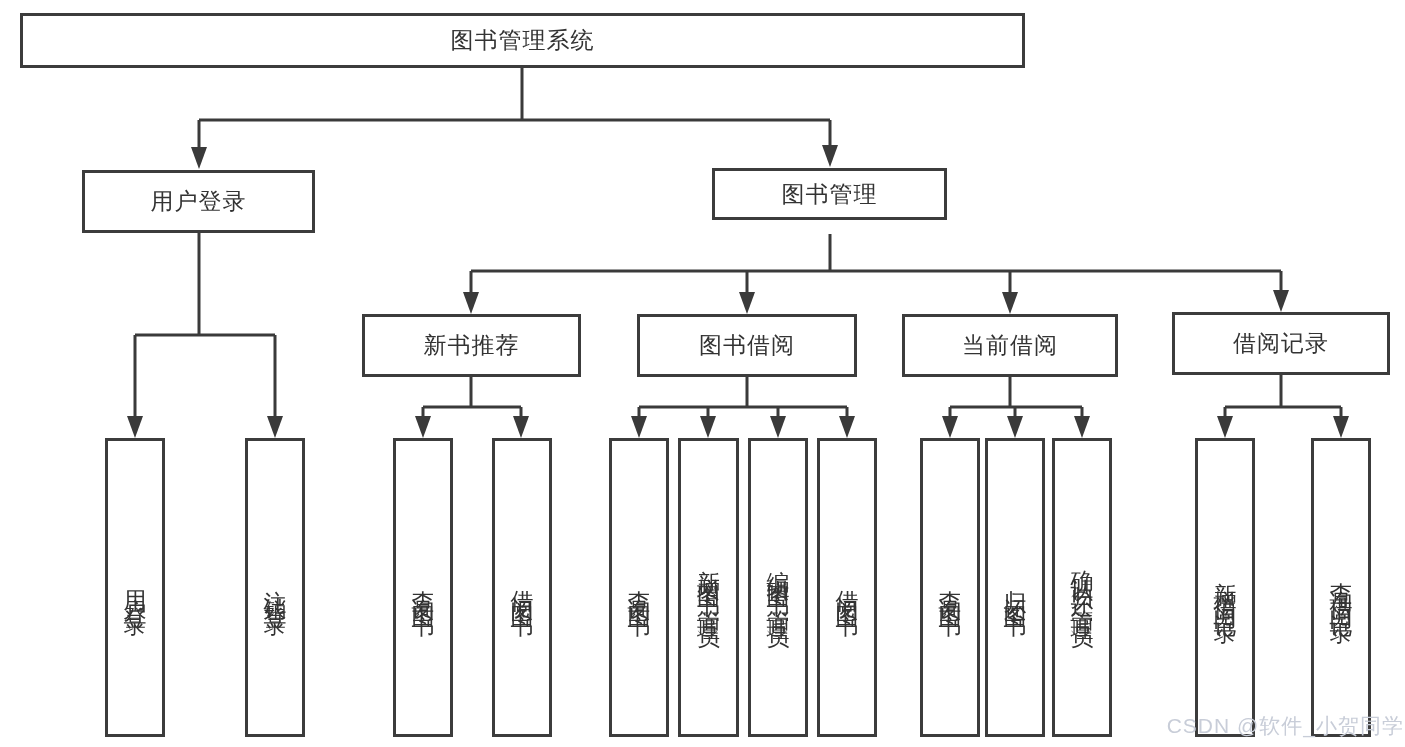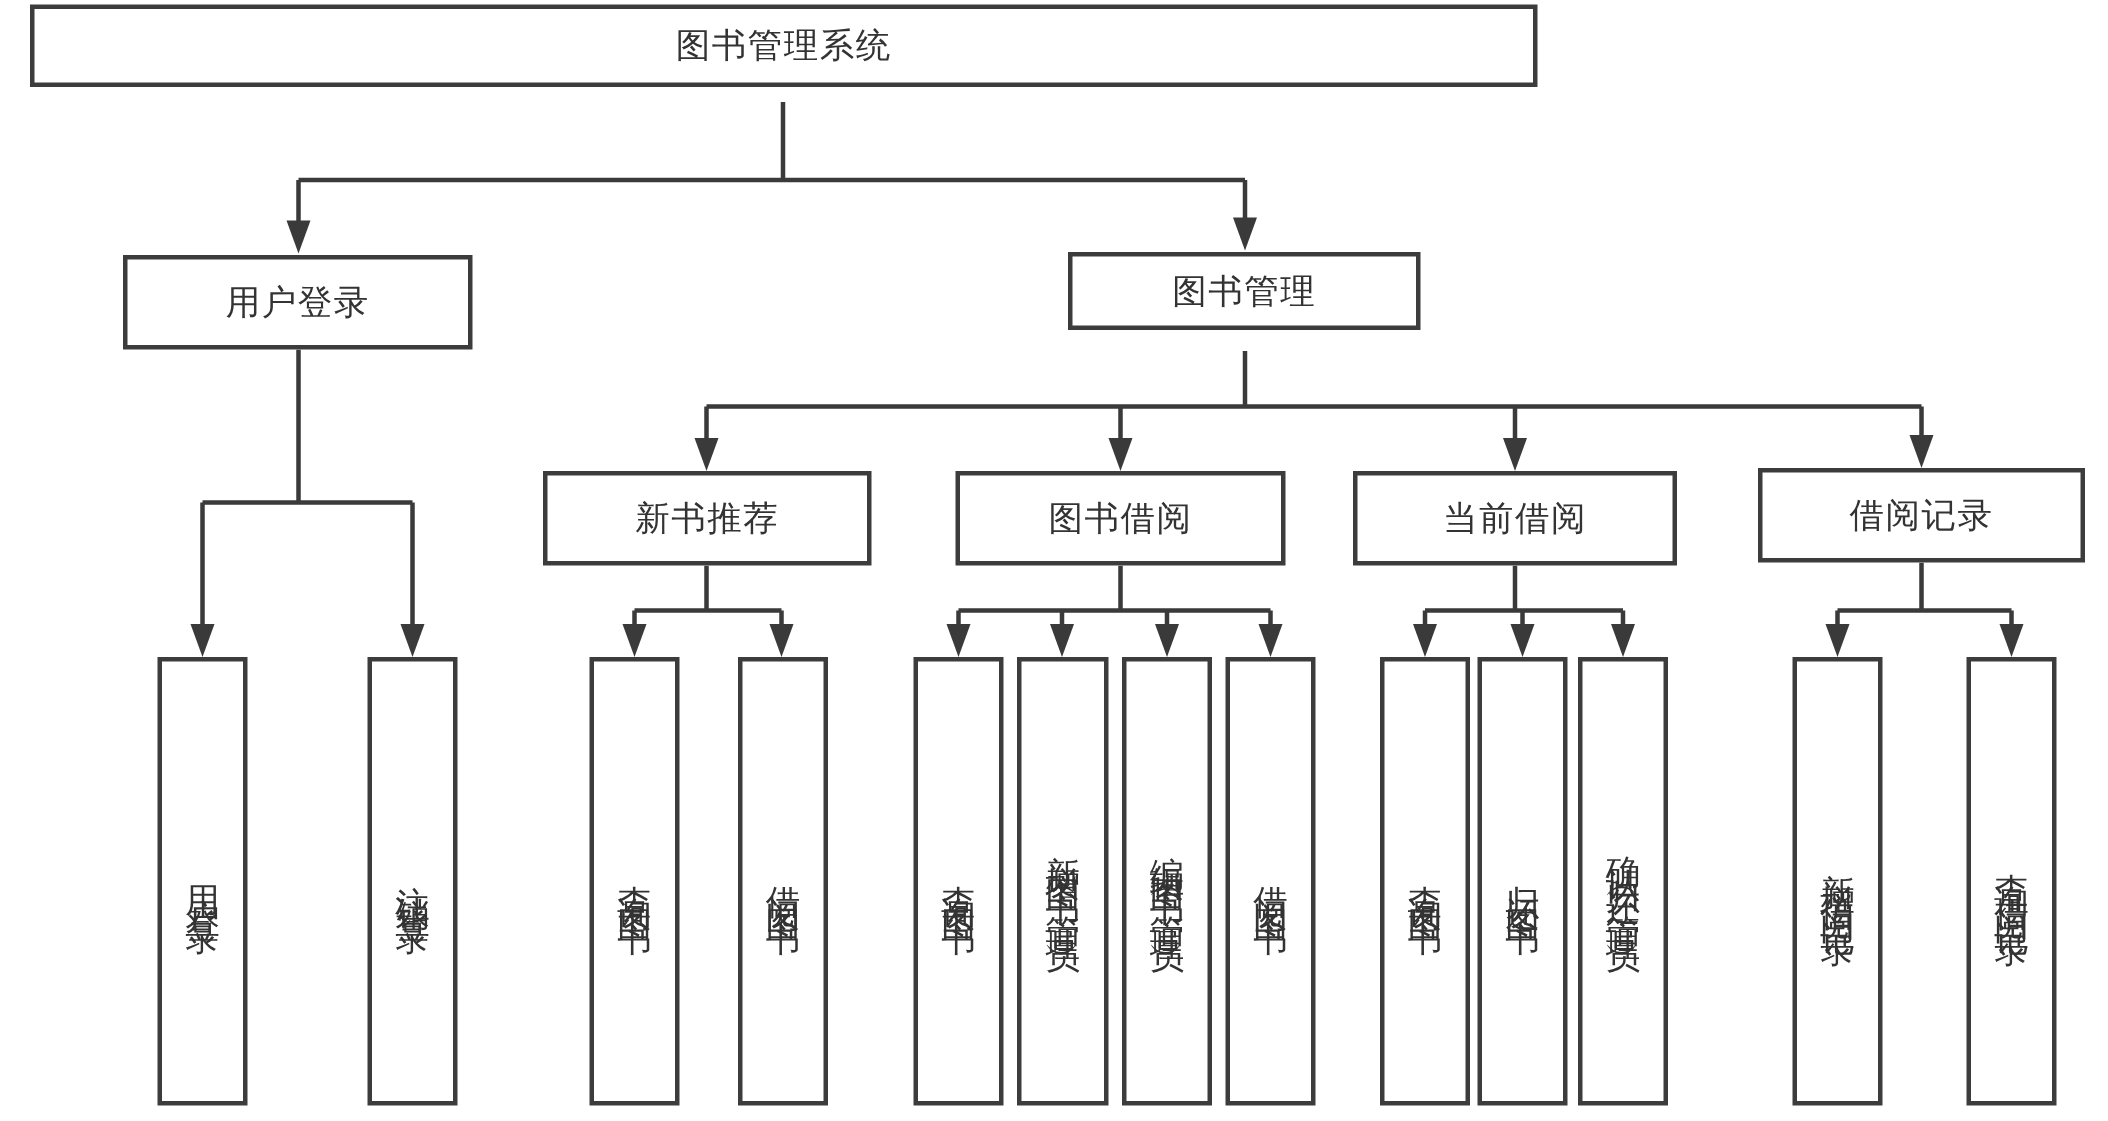--- a/index.html
+++ b/index.html
@@ -95,21 +95,21 @@
       <polygon points="1074,416 1090,416 1082,438"></polygon>
     </g>
 
     <g>
       <path d="M1281 375 V407 M1225 407 H1341 M1225 407 V420 M1341 407 V420"></path>
       <polygon points="1217,416 1233,416 1225,438"></polygon>
       <polygon points="1333,416 1349,416 1341,438"></polygon>
     </g>
   </svg>
 
-  <div class="node h" style="left:20px;top:3px;width:1005px;height:55px;">
+  <div class="node h" style="left:20px;top:13px;width:1005px;height:55px;">
     <span class="lbl">图书管理系统</span>
   </div>
 
   <div class="node h" style="left:82px;top:170px;width:233px;height:63px;">
     <span class="lbl">用户登录</span>
   </div>
   <div class="node h" style="left:712px;top:168px;width:235px;height:52px;">
     <span class="lbl">图书管理</span>
   </div>
 
@@ -163,14 +163,15 @@
     <span class="lbl">确认归还（管理员）</span>
   </div>
 
   <div class="node v" style="left:1195px;top:438px;width:60px;height:299px;">
     <span class="lbl">新增借阅记录</span>
   </div>
   <div class="node v" style="left:1311px;top:438px;width:60px;height:299px;">
     <span class="lbl">查询借阅记录</span>
   </div>
 
+  <div class="watermark">CSDN @软件_小贺同学</div>
 
 </div>
 
 </body></html>

